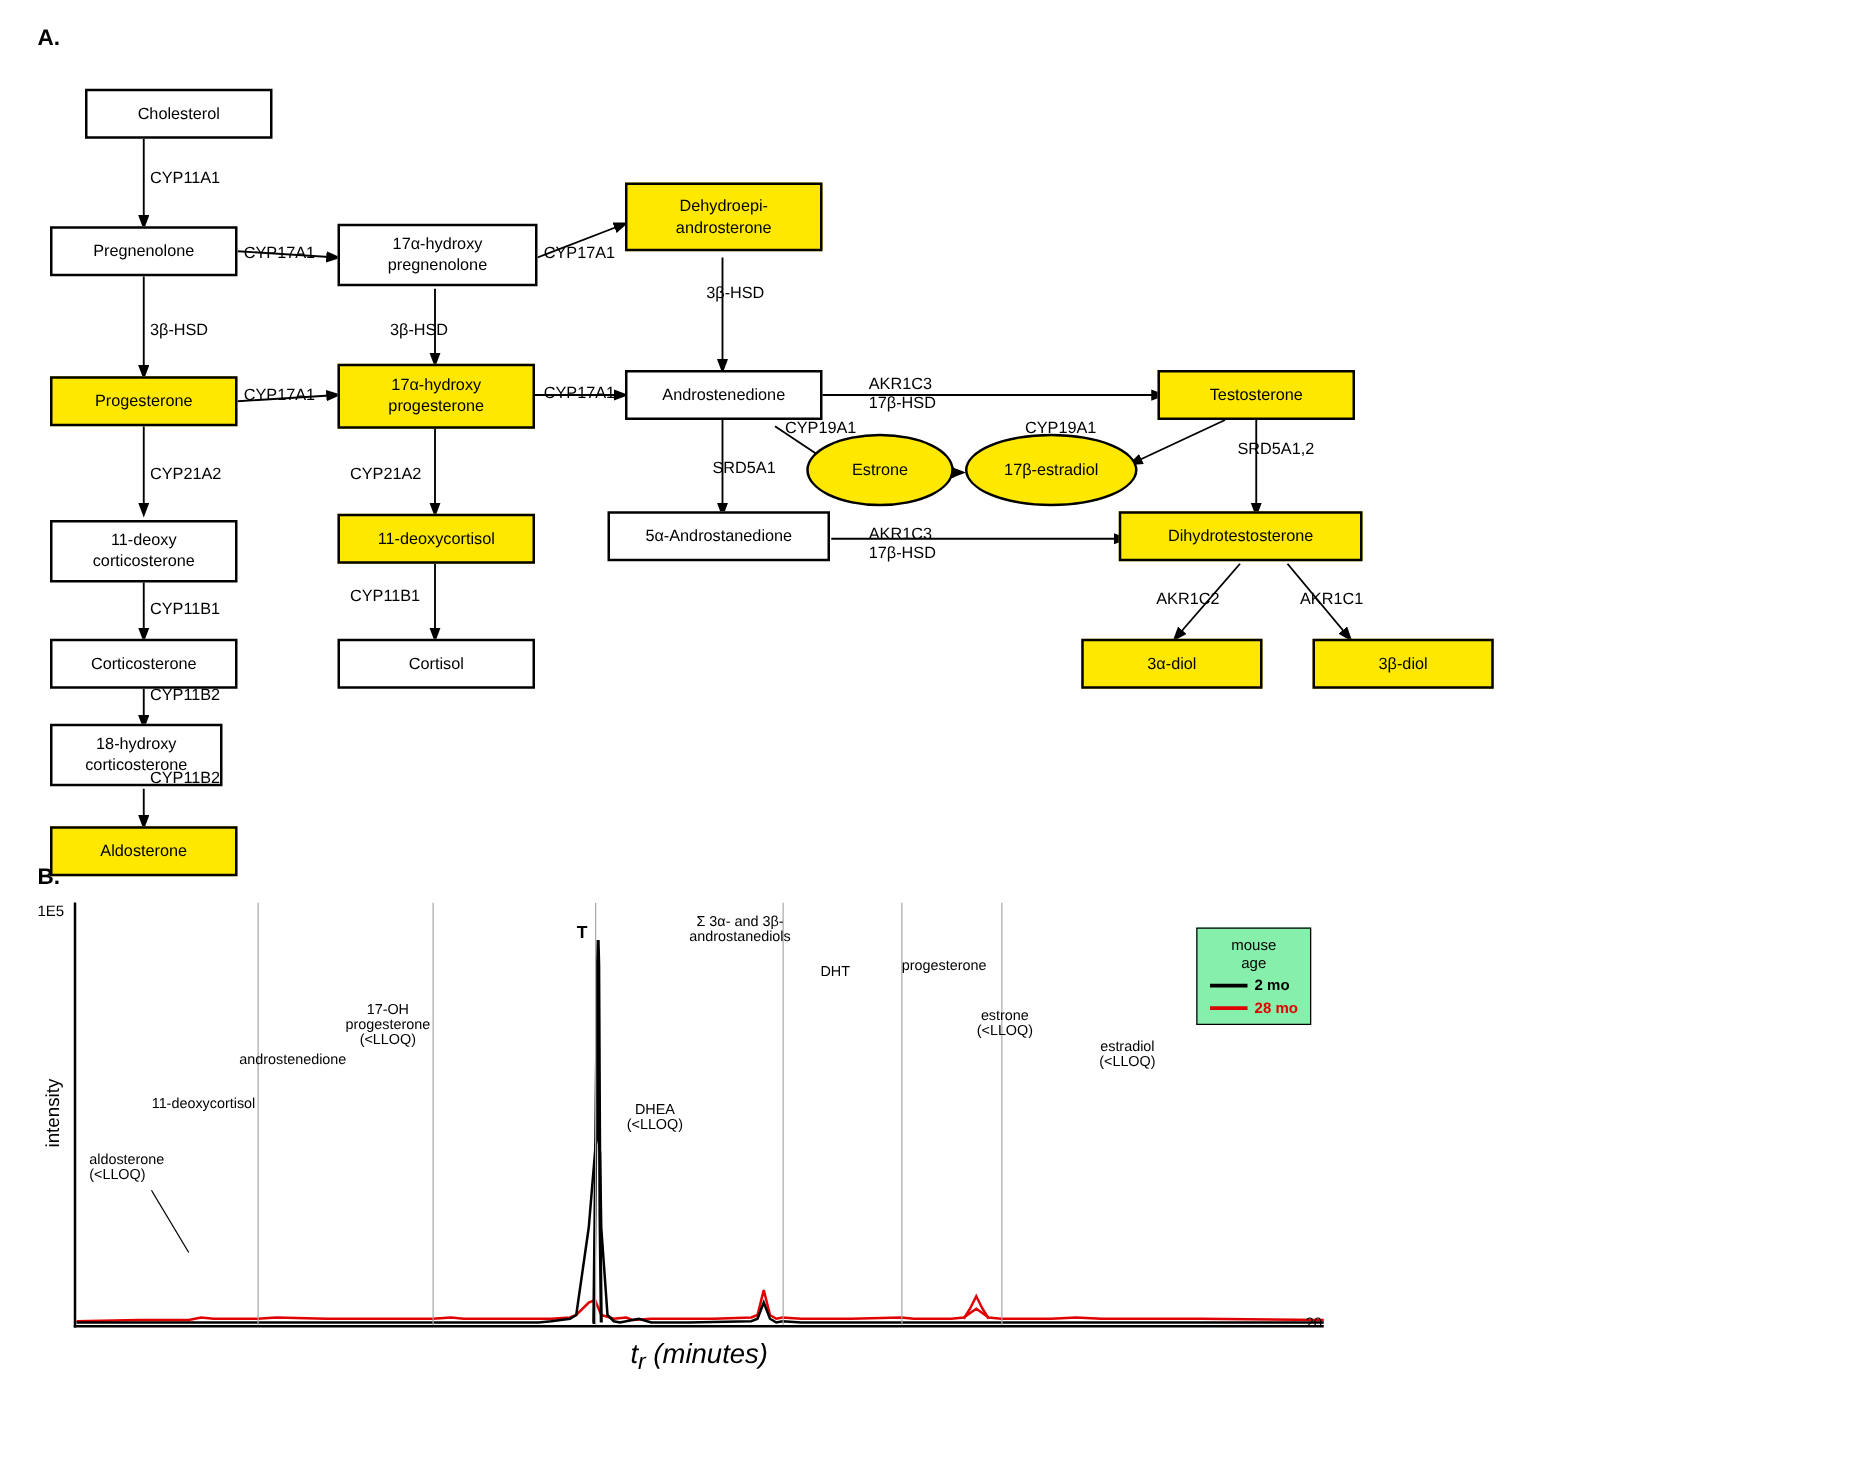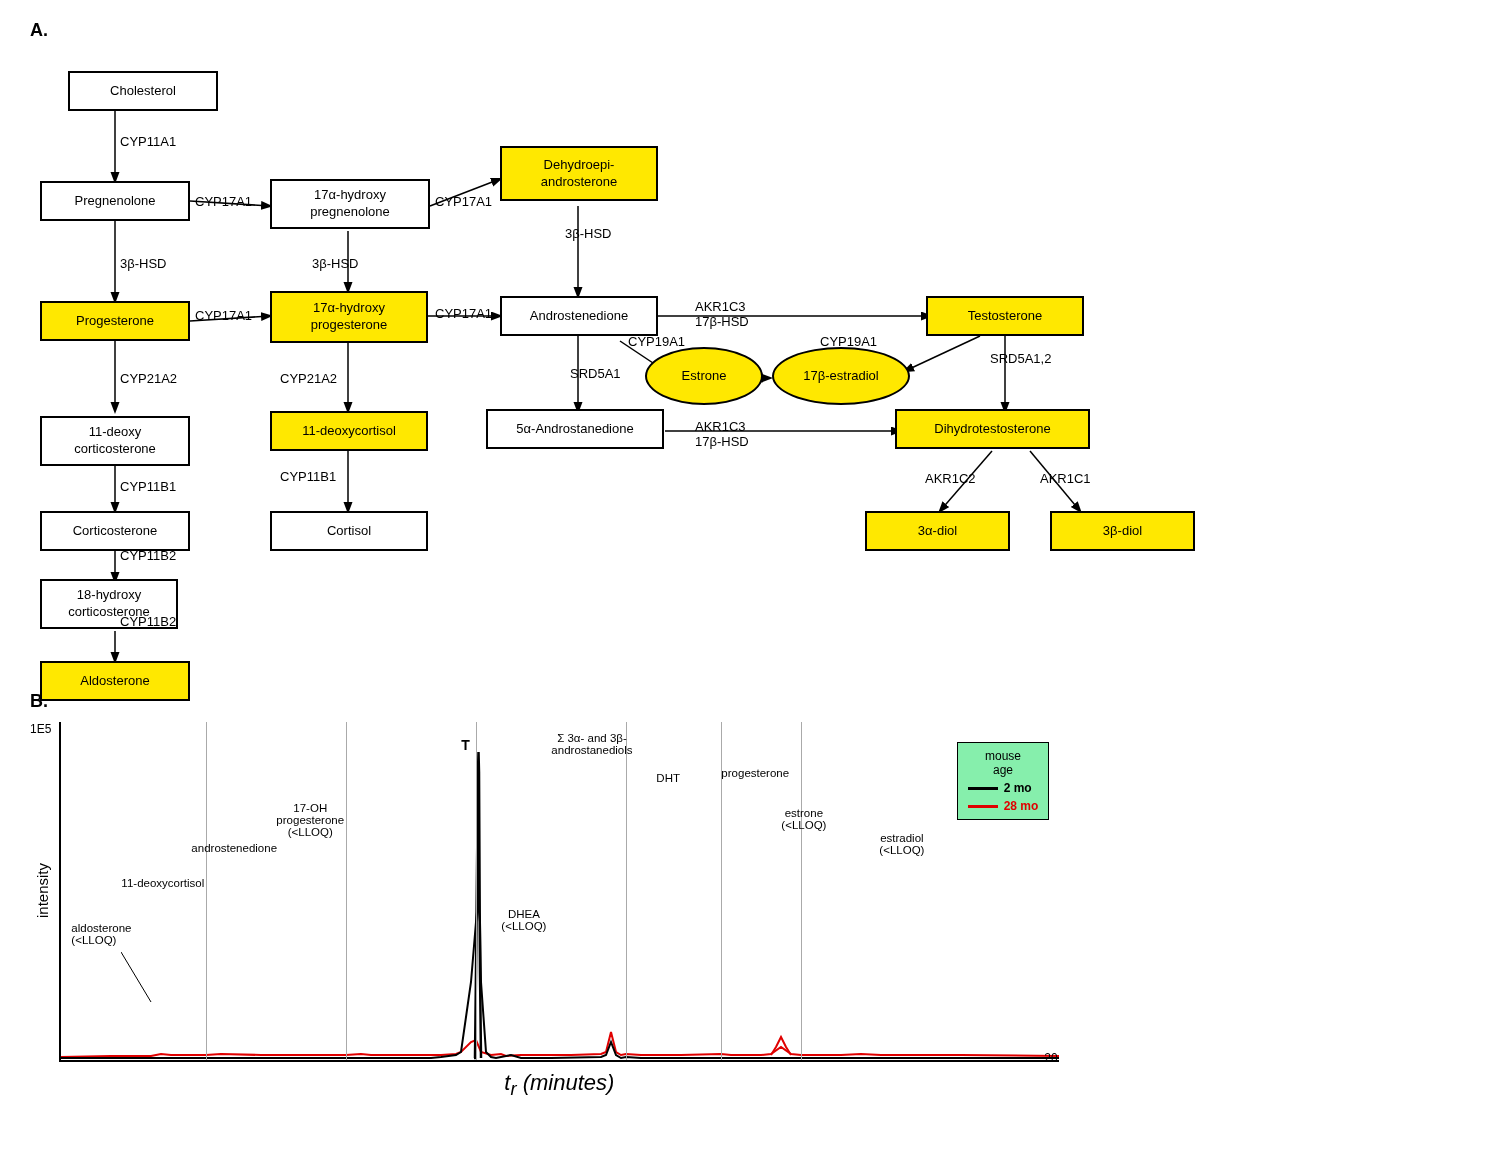--- a/index.html
+++ b/index.html
@@ -354,21 +354,21 @@
           <div class="chart-annotation" style="left:215px;top:80px;text-align:center;">
             17-OH<br>progesterone<br>(&lt;LLOQ)
           </div>
 
           
           <div class="chart-annotation" style="left:400px;top:15px;text-align:center;font-size:14px;font-weight:bold;">
             T
           </div>
 
           
-          <div class="chart-annotation" style="left:440px;top:160px;text-align:center;margin-top:26px;">
+          <div class="chart-annotation" style="left:440px;top:160px;text-align:center;">
             DHEA<br>(&lt;LLOQ)
           </div>
 
           
           <div class="chart-annotation" style="left:490px;top:10px;text-align:center;">
             Σ 3α- and 3β-<br>androstanediols
           </div>
 
           
           <div class="chart-annotation" style="left:595px;top:50px;text-align:center;">

